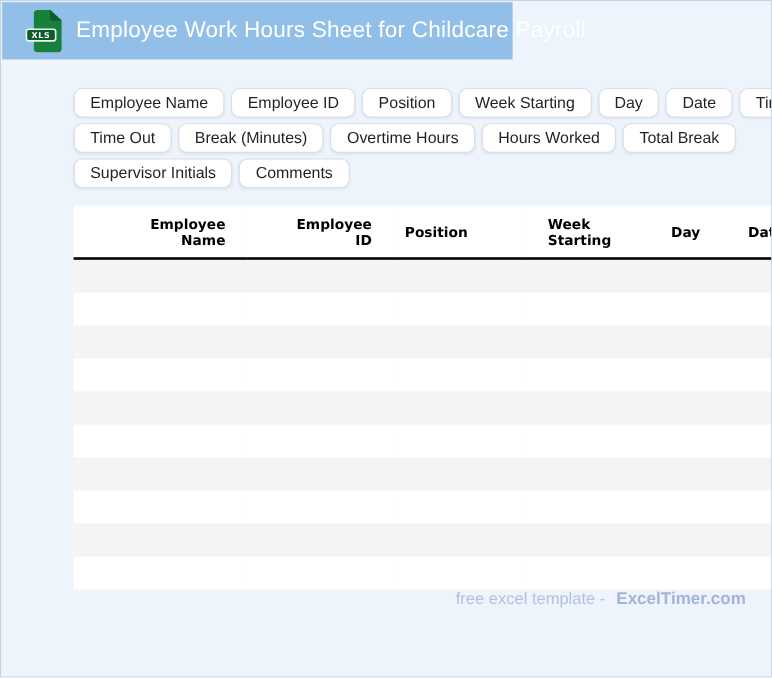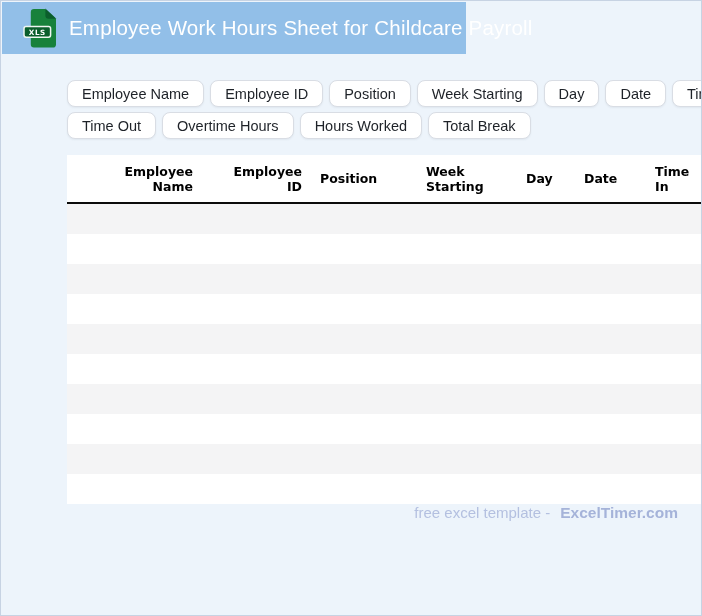--- a/index.html
+++ b/index.html
@@ -18,21 +18,21 @@
   .chips{margin:26px 0 0 66px;}
   .chip-row{display:flex;gap:6px;margin-bottom:5px;}
   .chip{height:25px;display:inline-flex;align-items:center;padding:0 14px;
         background:#ffffff;border:1px solid var(--chip-border,#d9dde4);border-radius:8px;
         font-size:14.5px;color:var(--chip-text,#1e2228);white-space:nowrap;
         box-shadow:0 1px 2px rgba(60,70,90,.07);cursor:default;}
 
   table.sheet{margin:16px 0 0 66px;border-collapse:collapse;table-layout:fixed;width:611px;}
   .sheet thead th{background:#ffffff;height:47px;vertical-align:middle;
         font-family:"DejaVu Sans",sans-serif;font-size:12.5px;line-height:15px;
-        font-weight:bold;color:#000000;padding:0 8px;white-space:pre-line;
+        font-weight:bold;color:#000000;padding:0 20px;white-space:pre-line;
         border-bottom:2px solid var(--header-rule,#0b0b0b);}
   .sheet thead th:nth-child(3),
   .sheet thead th:nth-child(5),
   .sheet thead th:nth-child(6){padding-left:10px;}
   .sheet thead th:nth-child(7){padding-right:10px;}
   .sheet thead th:nth-child(8){padding-right:18px;}
   .sheet tbody td{height:30px;padding:0;}
   .sheet tbody tr:nth-child(odd) td{background:var(--stripe,#f4f4f5);}
   .sheet tbody tr:nth-child(even) td{background:#ffffff;}
 
@@ -61,23 +61,28 @@
         <span class="chip">Employee Name</span>
         <span class="chip">Employee ID</span>
         <span class="chip">Position</span>
         <span class="chip">Week Starting</span>
         <span class="chip">Day</span>
         <span class="chip">Date</span>
         <span class="chip">Time In</span>
       </div>
       <div class="chip-row">
         <span class="chip">Time Out</span>
+        <span class="chip">Break (Minutes)</span>
         <span class="chip">Overtime Hours</span>
         <span class="chip">Hours Worked</span>
         <span class="chip">Total Break</span>
+      </div>
+      <div class="chip-row">
+        <span class="chip">Supervisor Initials</span>
+        <span class="chip">Comments</span>
       </div>
     </nav>
 
   <table class="sheet">
     <thead>
         <tr>
           <th style="width: 118px; text-align: right;">Employee
 Name</th>
           <th style="width: 93px; text-align: right;">Employee
 ID</th>

